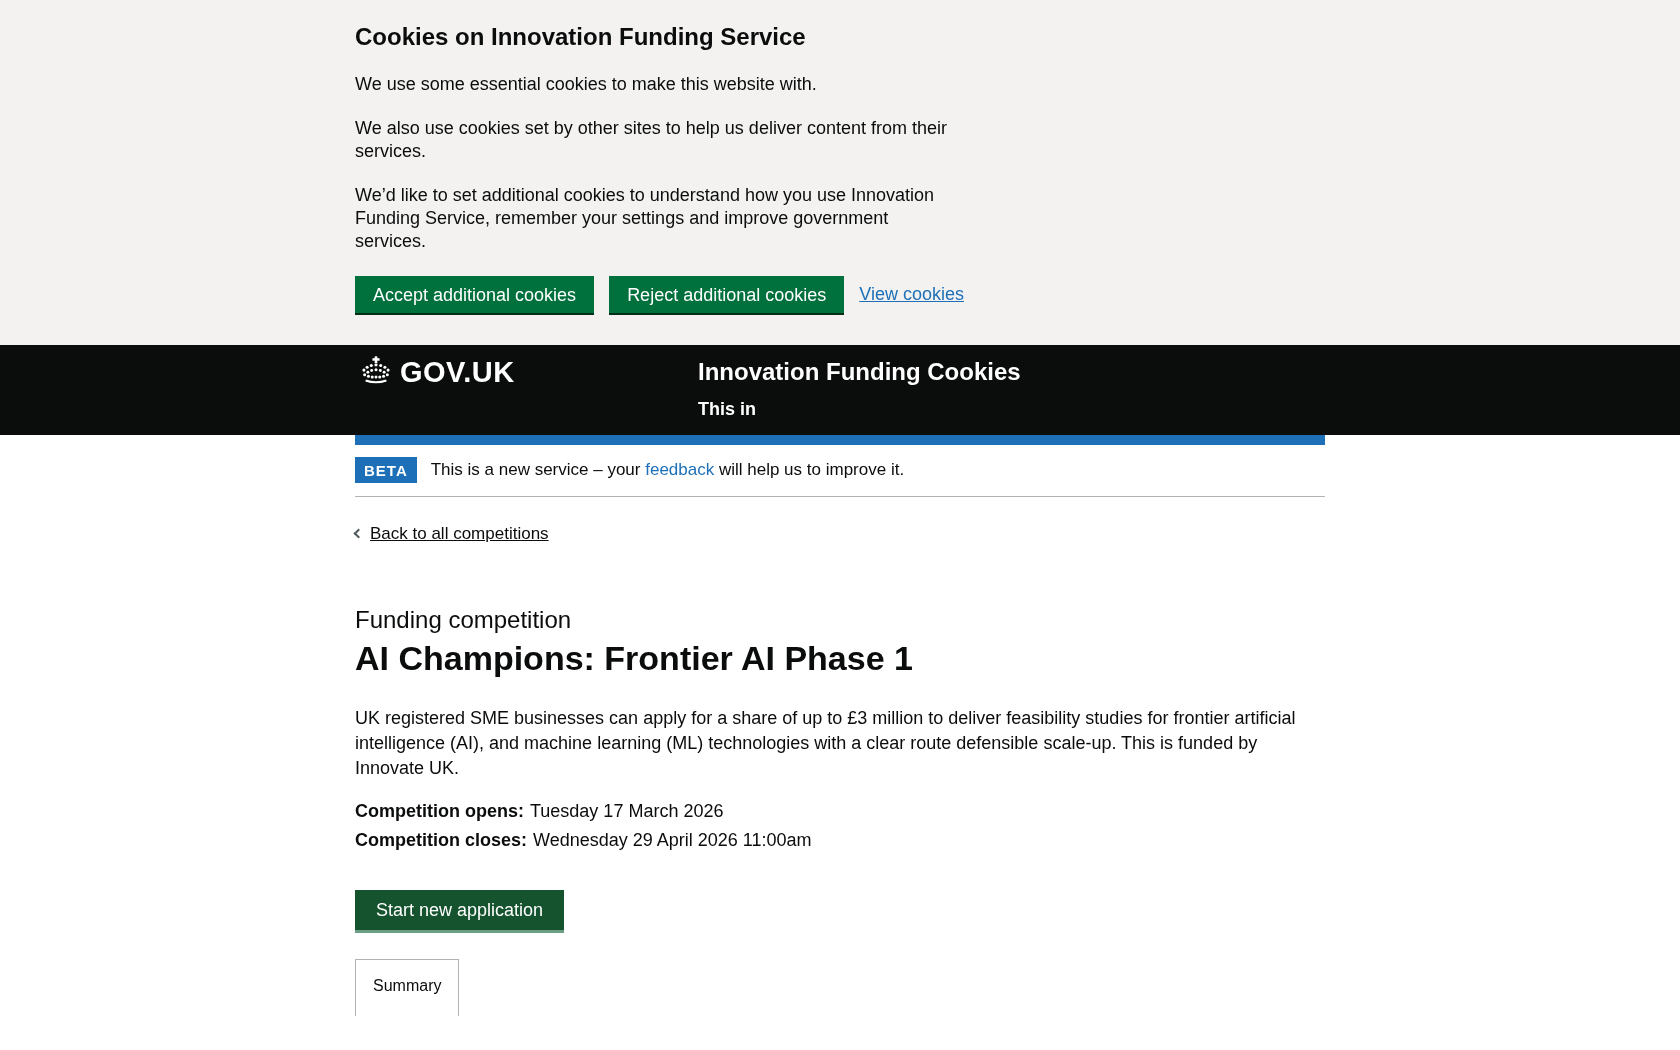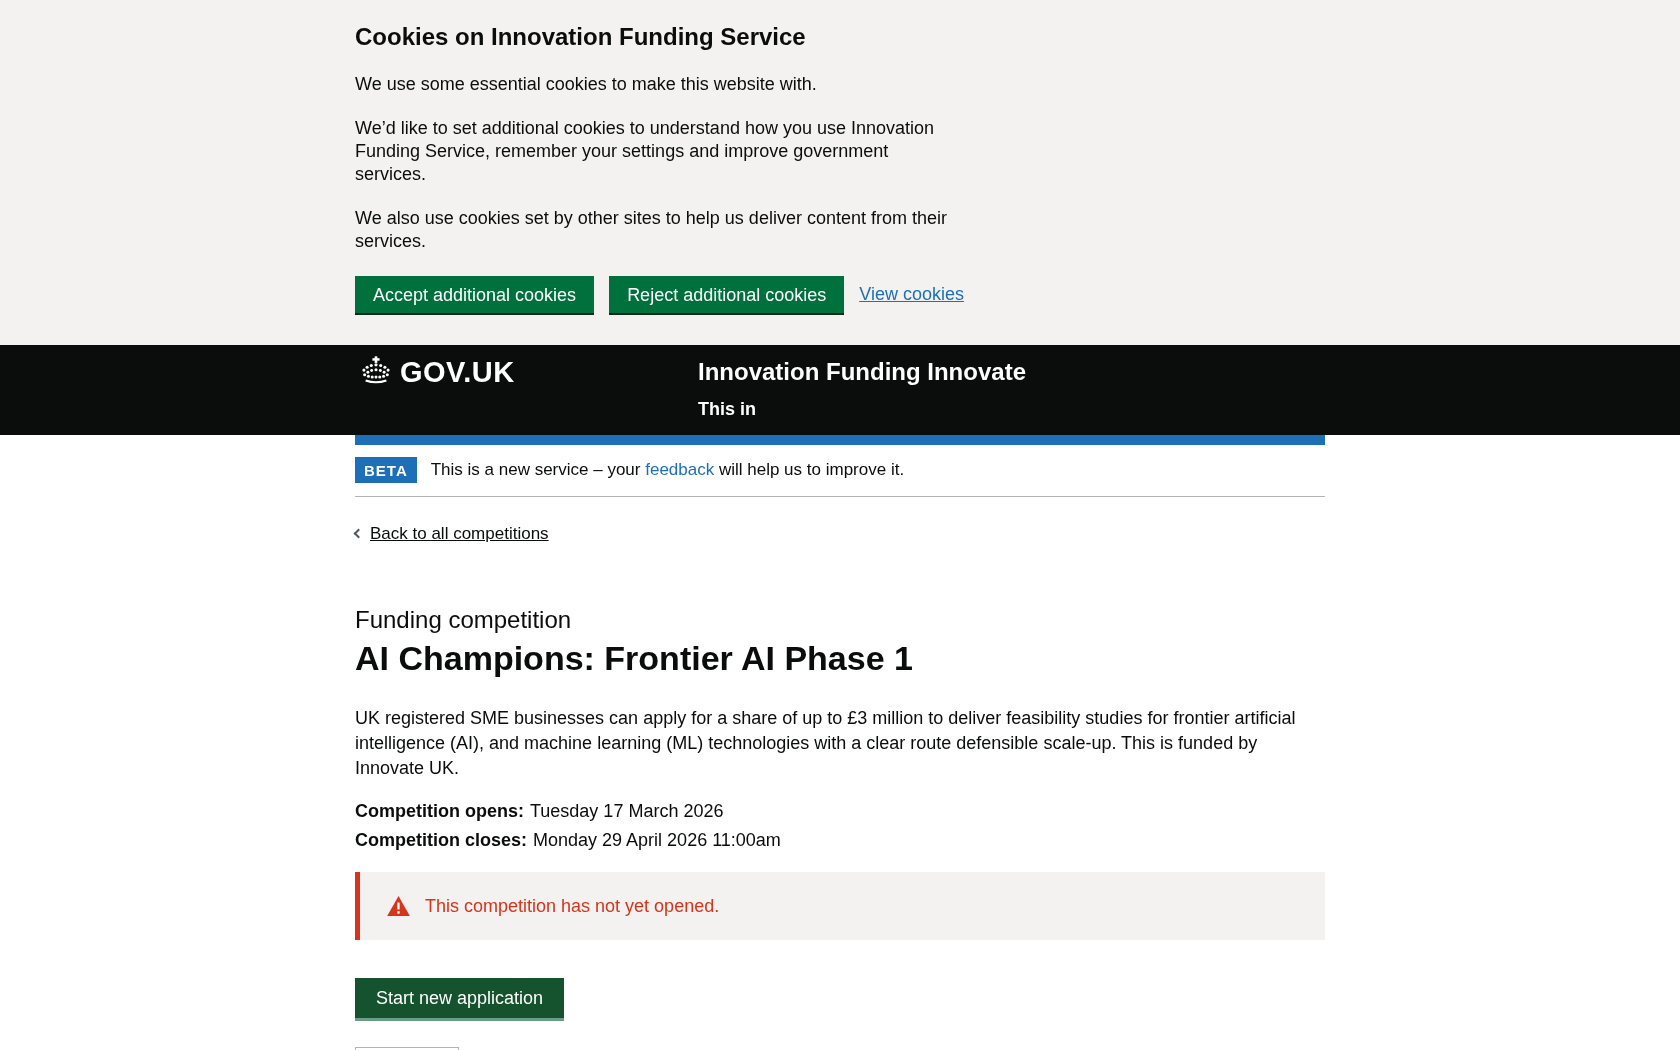--- a/index.html
+++ b/index.html
@@ -89,22 +89,22 @@
     margin-top: 0; padding: 16px 17px 20px 17px;
   }
 </style>
 </head>
 <body>
 
 <div class="cookie-banner">
   <div class="container">
     <h2>Cookies on Innovation Funding Service</h2>
     <p>We use some essential cookies to make this website with.</p>
+    <p>We also use cookies set by other sites to help us deliver content from their services.</p>
     <p>We’d like to set additional cookies to understand how you use Innovation Funding Service, remember your settings and improve government services.</p>
-    <p>We also use cookies set by other sites to help us deliver content from their services.</p>
     <div class="cookie-actions">
       <button class="govuk-button">Accept additional cookies</button>
       <button class="govuk-button">Reject additional cookies</button>
       <a class="link-blue">View cookies</a>
     </div>
   </div>
 </div>
 
 <div class="site-header">
   <div class="container header-inner">
@@ -133,21 +133,21 @@
             <circle cx="14" cy="21.8" r="1.6"></circle>
               <circle cx="22" cy="21.8" r="1.6"></circle>
             <circle cx="18" cy="22" r="1.6"></circle>
             <path d="M7 25.5 Q18 29.5 29 25.5" stroke="#ffffff" stroke-width="2.2" fill="none"></path>
           </g>
         </svg>
       </span>
       <span class="logo-text">GOV.UK</span>
     </a>
     <div class="service-col">
-      <a class="service-name">Innovation Funding Innovate</a>
+      <a class="service-name">Innovation Funding Cookies</a>
       <a class="sign-in">This in</a>
     </div>
   </div>
 </div>
 <div class="container">
   <div class="blue-bar"></div>
 </div>
 
 <div class="container">
 
@@ -165,34 +165,24 @@
   
   <div class="eyebrow">Funding competition</div>
   <h1 class="comp-title">AI Champions: Frontier AI Phase 1</h1>
 
   <p class="description">UK registered SME businesses can apply for a share of up to £3 million to deliver feasibility studies for frontier artificial intelligence (AI), and machine learning (ML) technologies with a clear route defensible scale-up. This is funded by Innovate UK.</p>
 
   <div class="date-row">
     <span class="date-label">Competition opens:</span><span>Tuesday 17 March 2026</span>
   </div>
   <div class="date-row">
-    <span class="date-label">Competition closes:</span><span>Monday 29 April 2026 11:00am</span>
+    <span class="date-label">Competition closes:</span><span>Wednesday 29 April 2026 11:00am</span>
   </div>
 
   
-  <div class="notice">
-    <span class="warning-icon">
-      <svg viewBox="0 0 26 23" width="23" height="20" aria-hidden="true">
-        <path d="M13 0 L26 23 H0 Z" fill="#d4351c"></path>
-        <rect x="11.7" y="7.5" width="2.6" height="8" fill="#ffffff"></rect>
-        <rect x="11.7" y="17.5" width="2.6" height="2.8" fill="#ffffff"></rect>
-      </svg>
-    </span>
-    <span class="notice-text">This competition has not yet opened.</span>
-  </div>
 
   
   <button class="start-btn">Start new application</button>
 
   
   <div class="tabs">
     <div class="tab active">Summary</div>
 
   </div>
 

